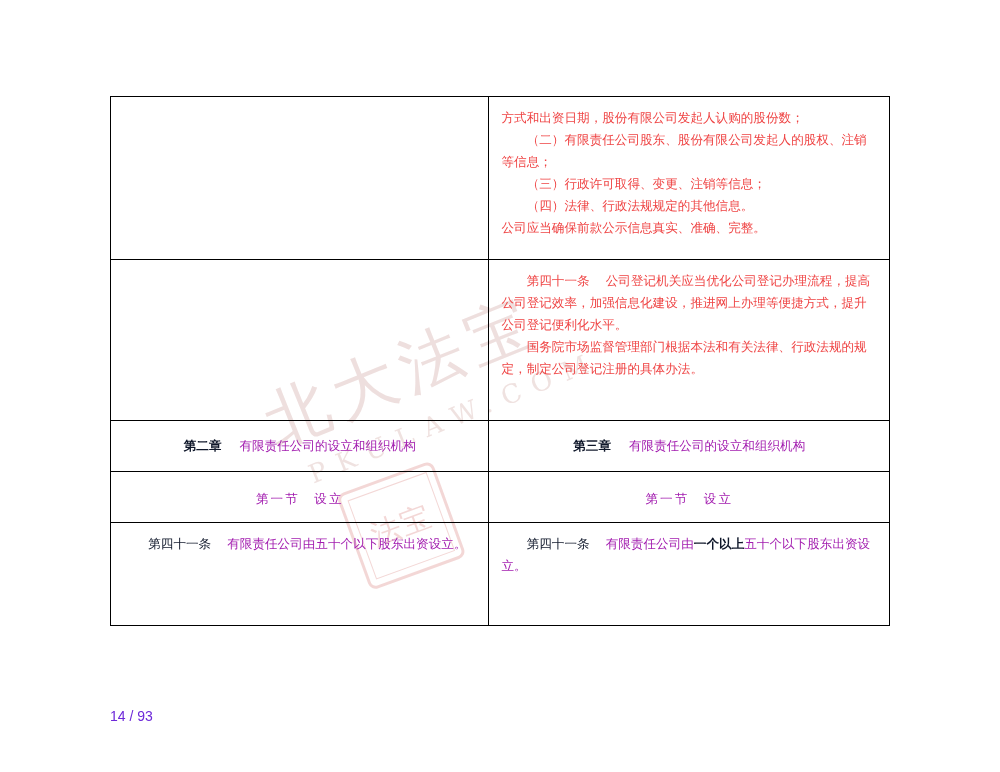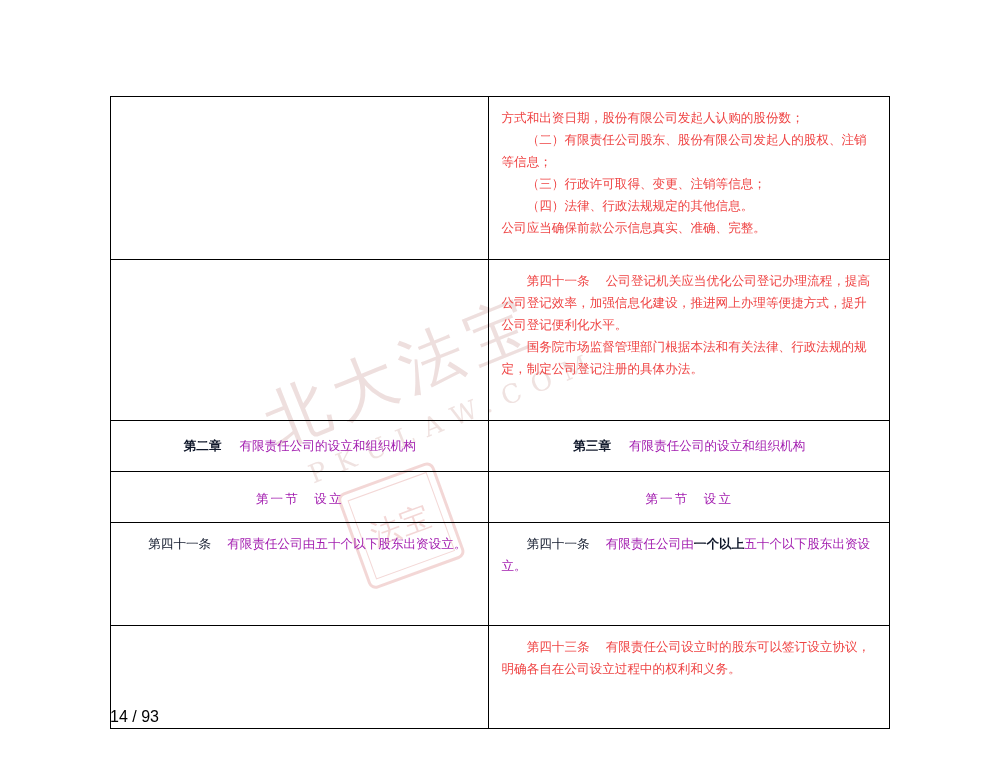--- a/index.html
+++ b/index.html
@@ -84,22 +84,22 @@
   .tall-cell-1 { height: 140px; }
   .tall-cell-2 { height: 138px; }
   .tall-cell-3 { height: 80px; }
   .tall-cell-4 { height: 80px; }
 
   .page-number {
     position: absolute;
     left: 110px;
     top: 708px;
     font-family: "Liberation Sans", sans-serif;
-    font-size: 16px;
-    color: #000000;
+    font-size: 14px;
+    color: #6d28d9;
   }
 
   
   .watermark {
     position: absolute;
     left: 270px;
     top: 230px;
     width: 380px;
     height: 380px;
     pointer-events: none;
@@ -229,29 +229,19 @@
         </td>
         <td class="col-right tall-cell-3">
           <div class="cn serif indent2">
             <span class="art-label red-strong">第四十一条</span>
             <span>&nbsp;&nbsp;</span>
             <span class="blk">有限责任公司由</span><span class="red-strong">一个以上</span><span class="blk">五十个以下股东出资设立。</span>
           </div>
         </td>
       </tr>
 
-      <tr>
-        <td class="col-left tall-cell-4"></td>
-        <td class="col-right tall-cell-4">
-          <div class="cn red indent2">
-            <span class="art-label">第四十三条</span>
-            <span>&nbsp;&nbsp;</span>
-            <span>有限责任公司设立时的股东可以签订设立协议，明确各自在公司设立过程中的权利和义务。</span>
-          </div>
-        </td>
-      </tr>
 
     </tbody>
   </table>
 
   <div class="page-number">14 / 93</div>
 
 </div>
 
 </body></html>

